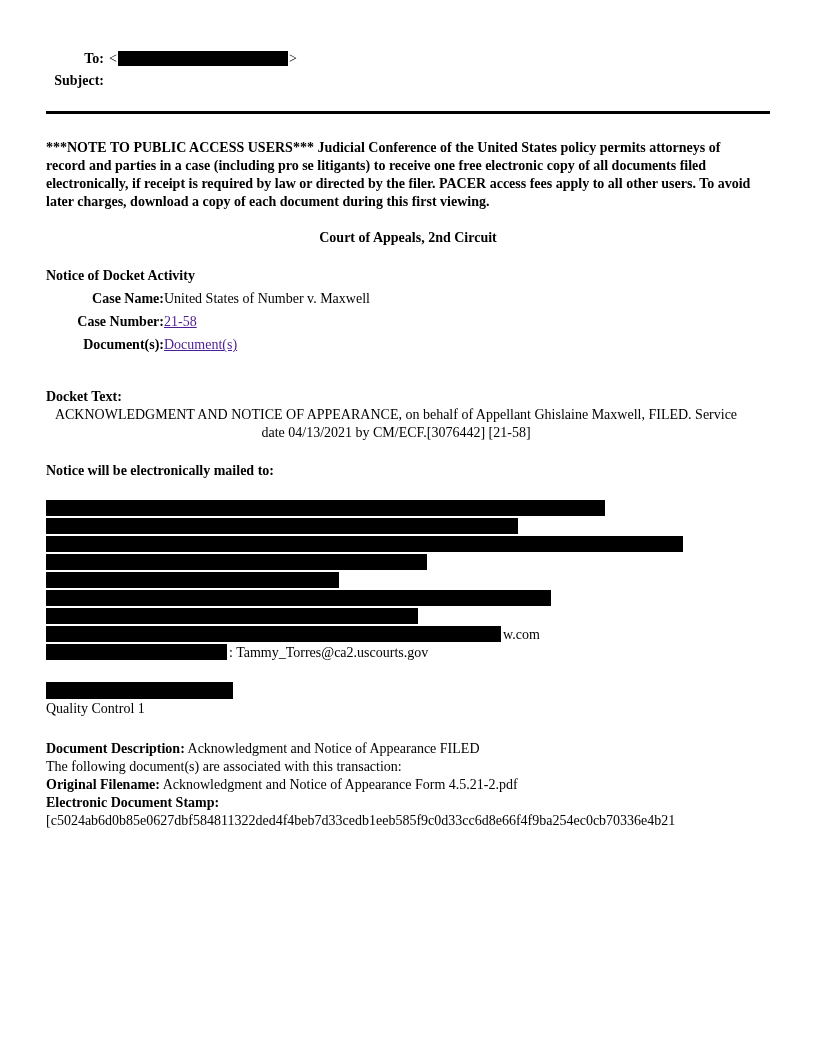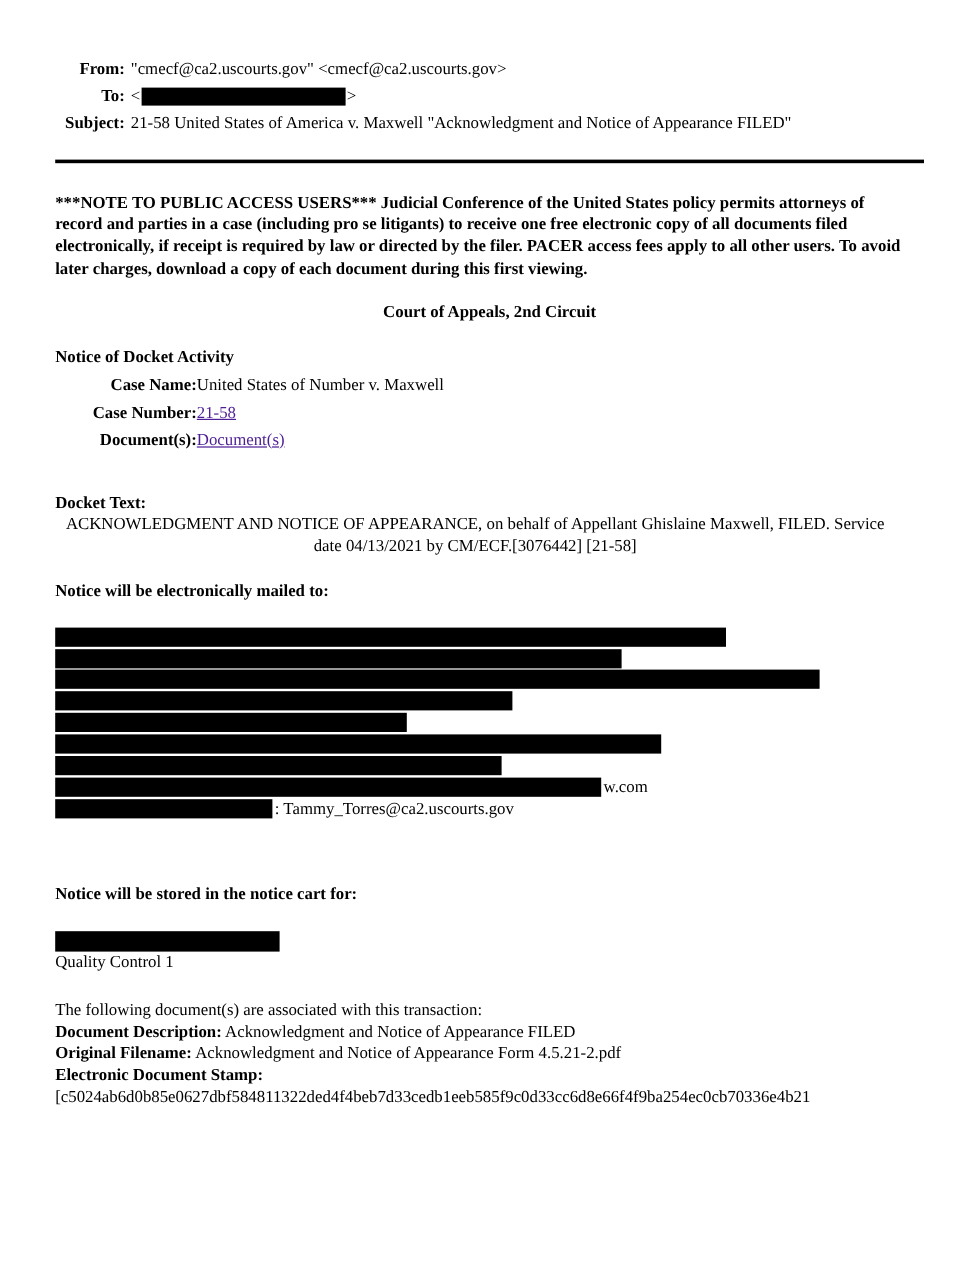--- a/index.html
+++ b/index.html
@@ -48,30 +48,25 @@
   .inline-bold{font-weight:bold;}
   .stamp-line{line-height:18px;white-space:nowrap;}
 </style>
 </head>
 <body>
 
 <div class="page">
 
   <div>
     <div class="hdr-row">
-      <span class="hdr-label">From:</span>
-      <span class="hdr-value">"cmecf@ca2.uscourts.gov" &lt;cmecf@ca2.uscourts.gov&gt;</span>
-    </div>
-    <div class="hdr-row">
       <span class="hdr-label">To:</span>
       <span class="hdr-value"><span>&lt;</span><span class="hdr-redact" style="width: 170px;"></span><span>&gt;</span></span>
     </div>
     <div class="hdr-row">
       <span class="hdr-label">Subject:</span>
-      <span class="hdr-value">21-58 United States of America v. Maxwell "Acknowledgment and Notice of Appearance FILED"</span>
     </div>
   </div>
 
   <hr class="rule">
 
   <div class="note">***NOTE TO PUBLIC ACCESS USERS*** Judicial Conference of the United States policy permits attorneys of record and parties in a case (including pro se litigants) to receive one free electronic copy of all documents filed electronically, if receipt is required by law or directed by the filer. PACER access fees apply to all other users. To avoid later charges, download a copy of each document during this first viewing.</div>
 
   <div class="court-title">Court of Appeals, 2nd Circuit</div>
 
   <div class="docket-activity">Notice of Docket Activity</div>
@@ -122,25 +117,24 @@
       <div class="redact-row">
         <span class="redact-bar" style="width: 455px;"></span>
         <span class="redact-tail">w.com</span>
       </div>
       <div class="redact-row">
         <span class="redact-bar" style="width: 181px;"></span>
         <span class="redact-tail">: Tammy_Torres@ca2.uscourts.gov</span>
       </div>
     </div>
 
-  <div class="cart-heading">Notice will be stored in the notice cart for:</div>
   <span class="cart-bar" style="width: 187px;"></span>
   <div class="cart-name">Quality Control 1</div>
 
   <div class="docs-section">
+    <div class="docs-line"><span class="inline-bold">Document Description:</span><span> Acknowledgment and Notice of Appearance FILED</span></div>
     <div class="docs-line">The following document(s) are associated with this transaction:</div>
-    <div class="docs-line"><span class="inline-bold">Document Description:</span><span> Acknowledgment and Notice of Appearance FILED</span></div>
     <div class="docs-line"><span class="inline-bold">Original Filename:</span><span> Acknowledgment and Notice of Appearance Form 4.5.21-2.pdf</span></div>
     <div class="docs-line inline-bold">Electronic Document Stamp:</div>
     <div class="stamp-line">[c5024ab6d0b85e0627dbf584811322ded4f4beb7d33cedb1eeb585f9c0d33cc6d8e66f4f9ba254ec0cb70336e4b21</div>
   </div>
 
 </div>
 
 </body></html>

